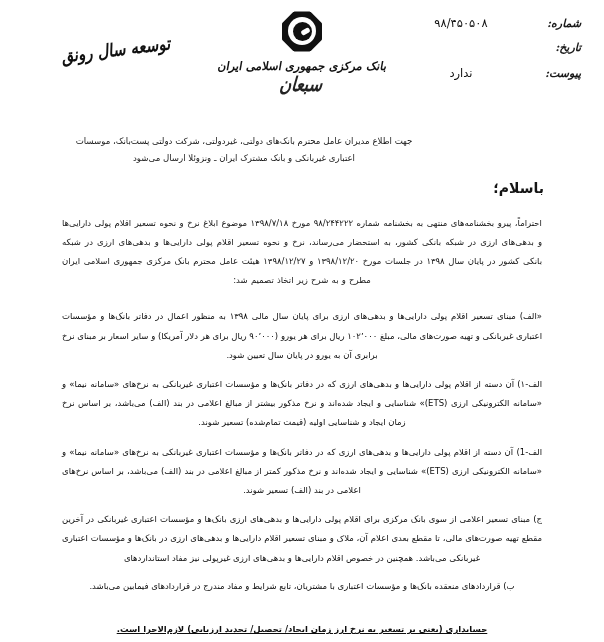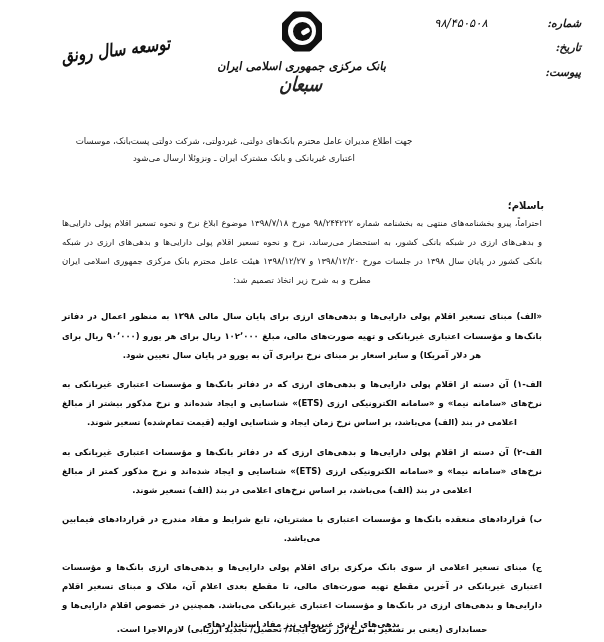--- a/index.html
+++ b/index.html
@@ -79,47 +79,47 @@
   }
   .meta-label{
     width:52px;flex:0 0 52px;text-align:right;
     font-family:"DejaVu Serif","Liberation Serif",serif;
     font-size:11px;font-weight:700;color:#1a1a1a;
     transform:skewX(-14deg);letter-spacing:-0.5px;
   }
   .meta-value{
     flex:1;text-align:center;
     font-family:"DejaVu Sans","Liberation Sans",sans-serif;
-    font-size:11.5px;color:#111;letter-spacing:1.2px;font-style:italic;
+    font-size:11.5px;color:#111;letter-spacing:1.2px;
   }
   .meta-value.word{letter-spacing:0;font-size:11.5px;}
 
   
   .recipients{
     position:absolute;top:133px;left:0;width:488px;
     padding:0 66px;box-sizing:border-box;
     text-align:center;font-size:8.6px;line-height:1.95;color:#171717;
   }
   .greeting{
-    position:absolute;top:200px;right:60px;
-    font-size:10px;font-weight:700;color:#151515;
+    position:absolute;top:180px;right:60px;
+    font-size:14px;font-weight:700;color:#151515;
   }
   .body-block{
     position:absolute;top:214px;left:0;width:604px;
     padding:0 62px;box-sizing:border-box;
   }
   p.para{
     margin:0 0 9px 0;
     text-align:justify;text-align-last:center;
     font-size:8.5px;line-height:2.22;color:#161616;
     word-spacing:.5px;
   }
   p.para.intro{text-align-last:center;}
   p.clause{
-    font-weight:700;color:#0d0d0d;
+    font-weight:400;color:#0d0d0d;
     margin:0 0 10px 0;
     text-align:justify;text-align-last:center;
     font-size:8.5px;line-height:2.26;
   }
   p.clause.tight{margin-bottom:9px;}
   .spacer-lg{height:9px;}
   .clip-last{
     position:absolute;left:0;width:604px;padding:0 62px;
     box-sizing:border-box;overflow:hidden;height:14px;
     font-weight:700;font-size:8.5px;line-height:2.26;
@@ -154,33 +154,34 @@
     <div class="meta">
       <div class="meta-row">
         <span class="meta-label">شماره:</span>
         <span class="meta-value">۹۸/۴۵۰۵۰۸</span>
       </div>
       <div class="meta-row">
         <span class="meta-label">تاریخ:</span>
       </div>
       <div class="meta-row">
         <span class="meta-label">پیوست:</span>
+        <span class="meta-value word">ندارد</span>
       </div>
     </div>
   </div>
 
   <div class="recipients">جهت اطلاع مدیران عامل محترم بانک‌های دولتی، غیردولتی، شرکت دولتی پست‌بانک، موسسات اعتباری غیربانکی و بانک مشترک ایران ـ ونزوئلا ارسال می‌شود</div>
 
   <div class="greeting">باسلام؛</div>
 
   <div class="body-block">
     <p class="para intro">احتراماً، پیرو بخشنامه‌های منتهی به بخشنامه شماره ۹۸/۲۴۴۲۲۲ مورخ ۱۳۹۸/۷/۱۸ موضوع ابلاغ نرخ و نحوه تسعیر اقلام پولی دارایی‌ها و بدهی‌های ارزی در شبکه بانکی کشور، به استحضار می‌رساند، نرخ و نحوه تسعیر اقلام پولی دارایی‌ها و بدهی‌های ارزی در شبکه بانکی کشور در پایان سال ۱۳۹۸ در جلسات مورخ ۱۳۹۸/۱۲/۲۰ و ۱۳۹۸/۱۲/۲۷ هیئت عامل محترم بانک مرکزی جمهوری اسلامی ایران مطرح و به شرح زیر اتخاذ تصمیم شد:</p>
     <div class="spacer-lg"></div>
     <p class="clause">«الف) مبنای تسعیر اقلام پولی دارایی‌ها و بدهی‌های ارزی برای پایان سال مالی ۱۳۹۸ به منظور اعمال در دفاتر بانک‌ها و مؤسسات اعتباری غیربانکی و تهیه صورت‌های مالی، مبلغ ۱۰۲٬۰۰۰ ریال برای هر یورو (۹۰٬۰۰۰ ریال برای هر دلار آمریکا) و سایر اسعار بر مبنای نرخ برابری آن به یورو در پایان سال تعیین شود.</p>
     <p class="clause">الف-۱) آن دسته از اقلام پولی دارایی‌ها و بدهی‌های ارزی که در دفاتر بانک‌ها و مؤسسات اعتباری غیربانکی به نرخ‌های «سامانه نیما» و «سامانه الکترونیکی ارزی (ETS)» شناسایی و ایجاد شده‌اند و نرخ مذکور بیشتر از مبالغ اعلامی در بند (الف) می‌باشد، بر اساس نرخ زمان ایجاد و شناسایی اولیه (قیمت تمام‌شده) تسعیر شوند.</p>
-    <p class="clause">الف-۲) آن دسته از اقلام پولی دارایی‌ها و بدهی‌های ارزی که در دفاتر بانک‌ها و مؤسسات اعتباری غیربانکی به نرخ‌های «سامانه نیما» و «سامانه الکترونیکی ارزی (ETS)» شناسایی و ایجاد شده‌اند و نرخ مذکور کمتر از مبالغ اعلامی در بند (الف) می‌باشد، بر اساس نرخ‌های اعلامی در بند (الف) تسعیر شوند.</p>
+    <p class="clause">الف-1) آن دسته از اقلام پولی دارایی‌ها و بدهی‌های ارزی که در دفاتر بانک‌ها و مؤسسات اعتباری غیربانکی به نرخ‌های «سامانه نیما» و «سامانه الکترونیکی ارزی (ETS)» شناسایی و ایجاد شده‌اند و نرخ مذکور کمتر از مبالغ اعلامی در بند (الف) می‌باشد، بر اساس نرخ‌های اعلامی در بند (الف) تسعیر شوند.</p>
+    <p class="clause tight">ج) مبنای تسعیر اعلامی از سوی بانک مرکزی برای اقلام پولی دارایی‌ها و بدهی‌های ارزی بانک‌ها و مؤسسات اعتباری غیربانکی در آخرین مقطع تهیه صورت‌های مالی، تا مقطع بعدی اعلام آن، ملاک و مبنای تسعیر اقلام دارایی‌ها و بدهی‌های ارزی در بانک‌ها و مؤسسات اعتباری غیربانکی می‌باشد. همچنین در خصوص اقلام دارایی‌ها و بدهی‌های ارزی غیرپولی نیز مفاد استانداردهای</p>
     <p class="clause tight">ب) قراردادهای منعقده بانک‌ها و مؤسسات اعتباری با مشتریان، تابع شرایط و مفاد مندرج در قراردادهای فیمابین می‌باشد.</p>
-    <p class="clause tight">ج) مبنای تسعیر اعلامی از سوی بانک مرکزی برای اقلام پولی دارایی‌ها و بدهی‌های ارزی بانک‌ها و مؤسسات اعتباری غیربانکی در آخرین مقطع تهیه صورت‌های مالی، تا مقطع بعدی اعلام آن، ملاک و مبنای تسعیر اقلام دارایی‌ها و بدهی‌های ارزی در بانک‌ها و مؤسسات اعتباری غیربانکی می‌باشد. همچنین در خصوص اقلام دارایی‌ها و بدهی‌های ارزی غیرپولی نیز مفاد استانداردهای</p>
   </div>
 
-  <div class="clip-last" style="top:620px;">حسابداری (یعنی بر تسعیر به نرخ ارز زمان ایجاد/ تحصیل/ تجدید ارزیابی) لازم‌الاجرا است.</div>
+  <div class="clip-last" style="top:620px;text-decoration:underline;">حسابداری (یعنی بر تسعیر به نرخ ارز زمان ایجاد/ تحصیل/ تجدید ارزیابی) لازم‌الاجرا است.</div>
 
 </div>
 
 </body></html>

